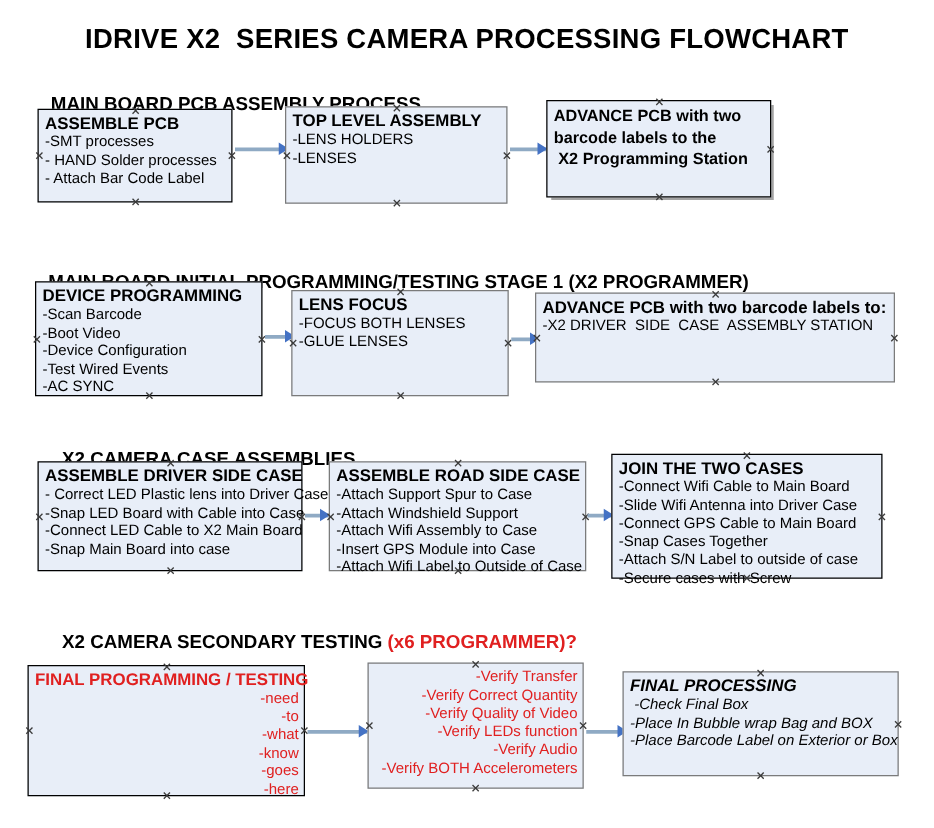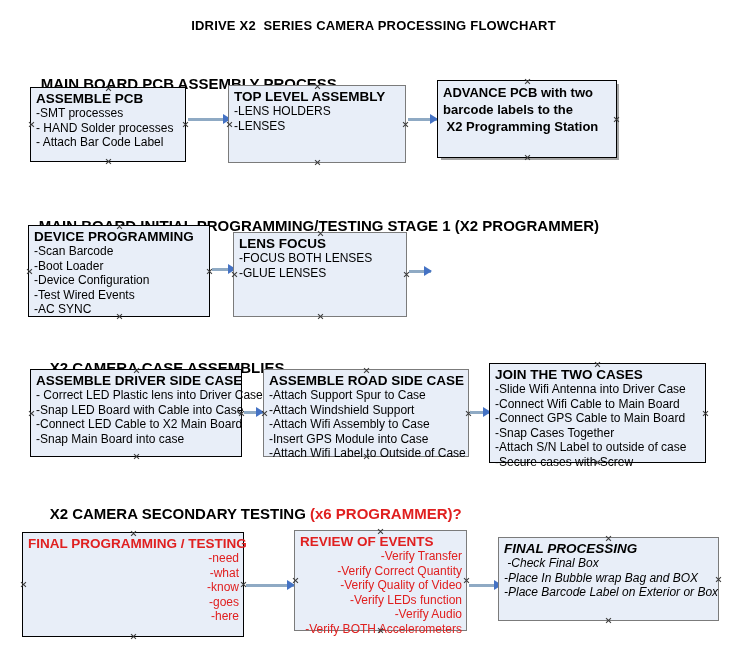--- a/index.html
+++ b/index.html
@@ -20,21 +20,21 @@
     width: 747px;
     height: 662px;
   }
 
   
   .doc-title {
     position: absolute;
     left: 0; top: 18px;
     width: 747px;
     text-align: center;
-    font-size: 13px;
+    font-size: 22px;
     font-weight: bold;
     color: #000000;
     letter-spacing: 0.2px;
     white-space: pre;
   }
   .section-title {
     position: absolute;
     font-size: 15px;
     font-weight: bold;
     color: #000000;
@@ -175,21 +175,21 @@
     <span class="handle" style="left:100%; top:50%;"></span>
   </div>
 
   <div class="section-title" style="left:22px; top:200px;">
     <span>MAIN BOARD INITIAL PROGRAMMING/TESTING STAGE 1 (X2 PROGRAMMER)</span>
   </div>
 
   <div class="box" style="left:28px; top:225px; width:182px; height:92px;">
     <div class="box-title">DEVICE PROGRAMMING</div>
     <div class="box-line">-Scan Barcode</div>
-    <div class="box-line">-Boot Loader</div>
+    <div class="box-line">-Boot Video</div>
     <div class="box-line">-Device Configuration</div>
     <div class="box-line">-Test Wired Events</div>
     <div class="box-line">-AC SYNC</div>
     <span class="handle" style="left:50%; top:0;"></span>
     <span class="handle" style="left:50%; top:100%;"></span>
     <span class="handle" style="left:0; top:50%;"></span>
     <span class="handle" style="left:100%; top:50%;"></span>
   </div>
 
   <div class="connector" style="left:212px; top:268px; width:22px;"></div>
@@ -201,20 +201,28 @@
     <div class="box-line">-GLUE LENSES</div>
     <span class="handle" style="left:50%; top:0;"></span>
     <span class="handle" style="left:50%; top:100%;"></span>
     <span class="handle" style="left:0; top:50%;"></span>
     <span class="handle" style="left:100%; top:50%;"></span>
   </div>
 
   <div class="connector" style="left:409px; top:270px; width:22px;"></div>
   <div class="arrowhead" style="left:424px; top:266px;"></div>
 
+  <div class="box gray-border" style="left:428px; top:234px; width:288px; height:72px;">
+    <div class="box-title">ADVANCE PCB with two barcode labels to:</div>
+    <div class="box-line">-X2 DRIVER  SIDE  CASE  ASSEMBLY STATION</div>
+    <span class="handle" style="left:50%; top:0;"></span>
+    <span class="handle" style="left:50%; top:100%;"></span>
+    <span class="handle" style="left:0; top:50%;"></span>
+    <span class="handle" style="left:100%; top:50%;"></span>
+  </div>
 
   <div class="section-title" style="left:33px; top:342px;">
     <span>X2 CAMERA CASE ASSEMBLIES</span>
   </div>
 
   <div class="box" style="left:30px; top:369px; width:212px; height:88px;">
     <div class="box-title">ASSEMBLE DRIVER SIDE CASE</div>
     <div class="box-line">- Correct LED Plastic lens into Driver Case</div>
     <div class="box-line">-Snap LED Board with Cable into Case</div>
     <div class="box-line">-Connect LED Cable to X2 Main Board</div>
@@ -239,53 +247,53 @@
     <span class="handle" style="left:50%; top:100%;"></span>
     <span class="handle" style="left:0; top:50%;"></span>
     <span class="handle" style="left:100%; top:50%;"></span>
   </div>
 
   <div class="connector" style="left:470px; top:411px; width:20px;"></div>
   <div class="arrowhead" style="left:483px; top:407px;"></div>
 
   <div class="box" style="left:489px; top:363px; width:217px; height:100px;">
     <div class="box-title">JOIN THE TWO CASES</div>
+    <div class="box-line">-Connect Wifi Cable to Main Board</div>
     <div class="box-line">-Slide Wifi Antenna into Driver Case</div>
-    <div class="box-line">-Connect Wifi Cable to Main Board</div>
     <div class="box-line">-Connect GPS Cable to Main Board</div>
     <div class="box-line">-Snap Cases Together</div>
     <div class="box-line">-Attach S/N Label to outside of case</div>
     <div class="box-line">-Secure cases with Screw</div>
     <span class="handle" style="left:50%; top:0;"></span>
     <span class="handle" style="left:50%; top:100%;"></span>
     <span class="handle" style="left:100%; top:50%;"></span>
   </div>
 
   <div class="section-title" style="left:33px; top:488px;">
     <span>X2 CAMERA SECONDARY TESTING </span><span class="red">(x6 PROGRAMMER)?</span>
   </div>
 
   <div class="box red" style="left:22px; top:532px; width:222px; height:105px;">
     <div class="box-title">FINAL PROGRAMMING / TESTING</div>
     <div class="box-line">-need</div>
+    <div class="box-line">-to</div>
     <div class="box-line">-what</div>
     <div class="box-line">-know</div>
     <div class="box-line">-goes</div>
     <div class="box-line">-here</div>
     <span class="handle" style="left:50%; top:0;"></span>
     <span class="handle" style="left:50%; top:100%;"></span>
     <span class="handle" style="left:0; top:50%;"></span>
     <span class="handle" style="left:100%; top:50%;"></span>
   </div>
 
   <div class="connector" style="left:246px; top:584px; width:48px;"></div>
   <div class="arrowhead" style="left:287px; top:580px;"></div>
 
   <div class="box red gray-border" style="left:294px; top:530px; width:173px; height:101px;">
-    <div class="box-title">REVIEW OF EVENTS</div>
     <div class="box-line">-Verify Transfer</div>
     <div class="box-line">-Verify Correct Quantity</div>
     <div class="box-line">-Verify Quality of Video</div>
     <div class="box-line">-Verify LEDs function</div>
     <div class="box-line">-Verify Audio</div>
     <div class="box-line">-Verify BOTH Accelerometers</div>
     <span class="handle" style="left:50%; top:0;"></span>
     <span class="handle" style="left:50%; top:100%;"></span>
     <span class="handle" style="left:0; top:50%;"></span>
     <span class="handle" style="left:100%; top:50%;"></span>

